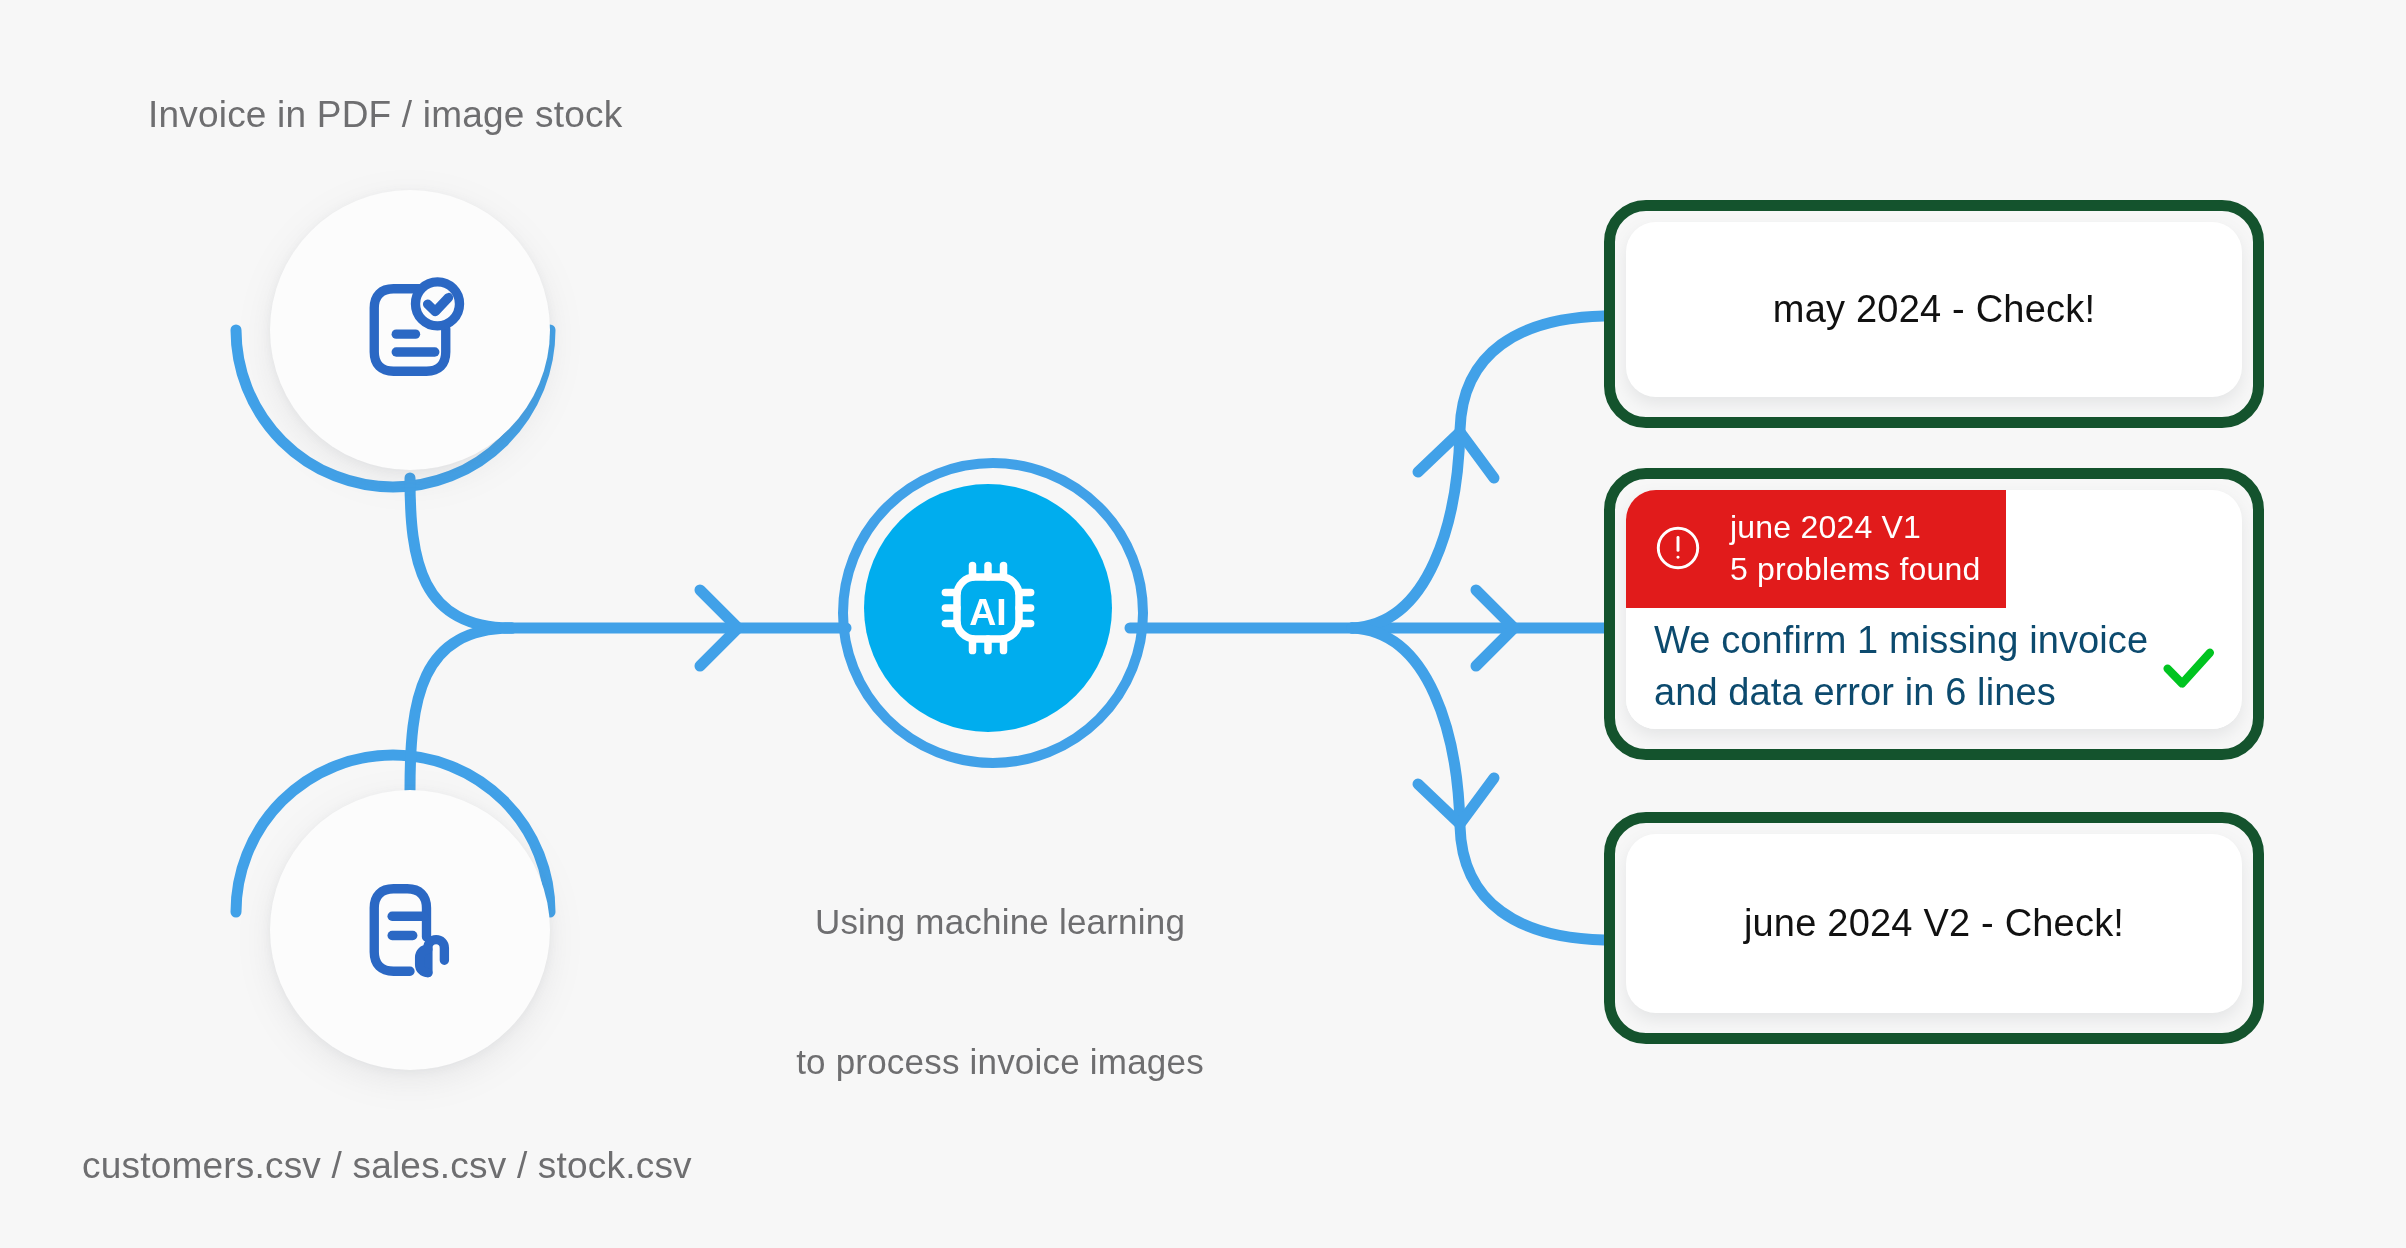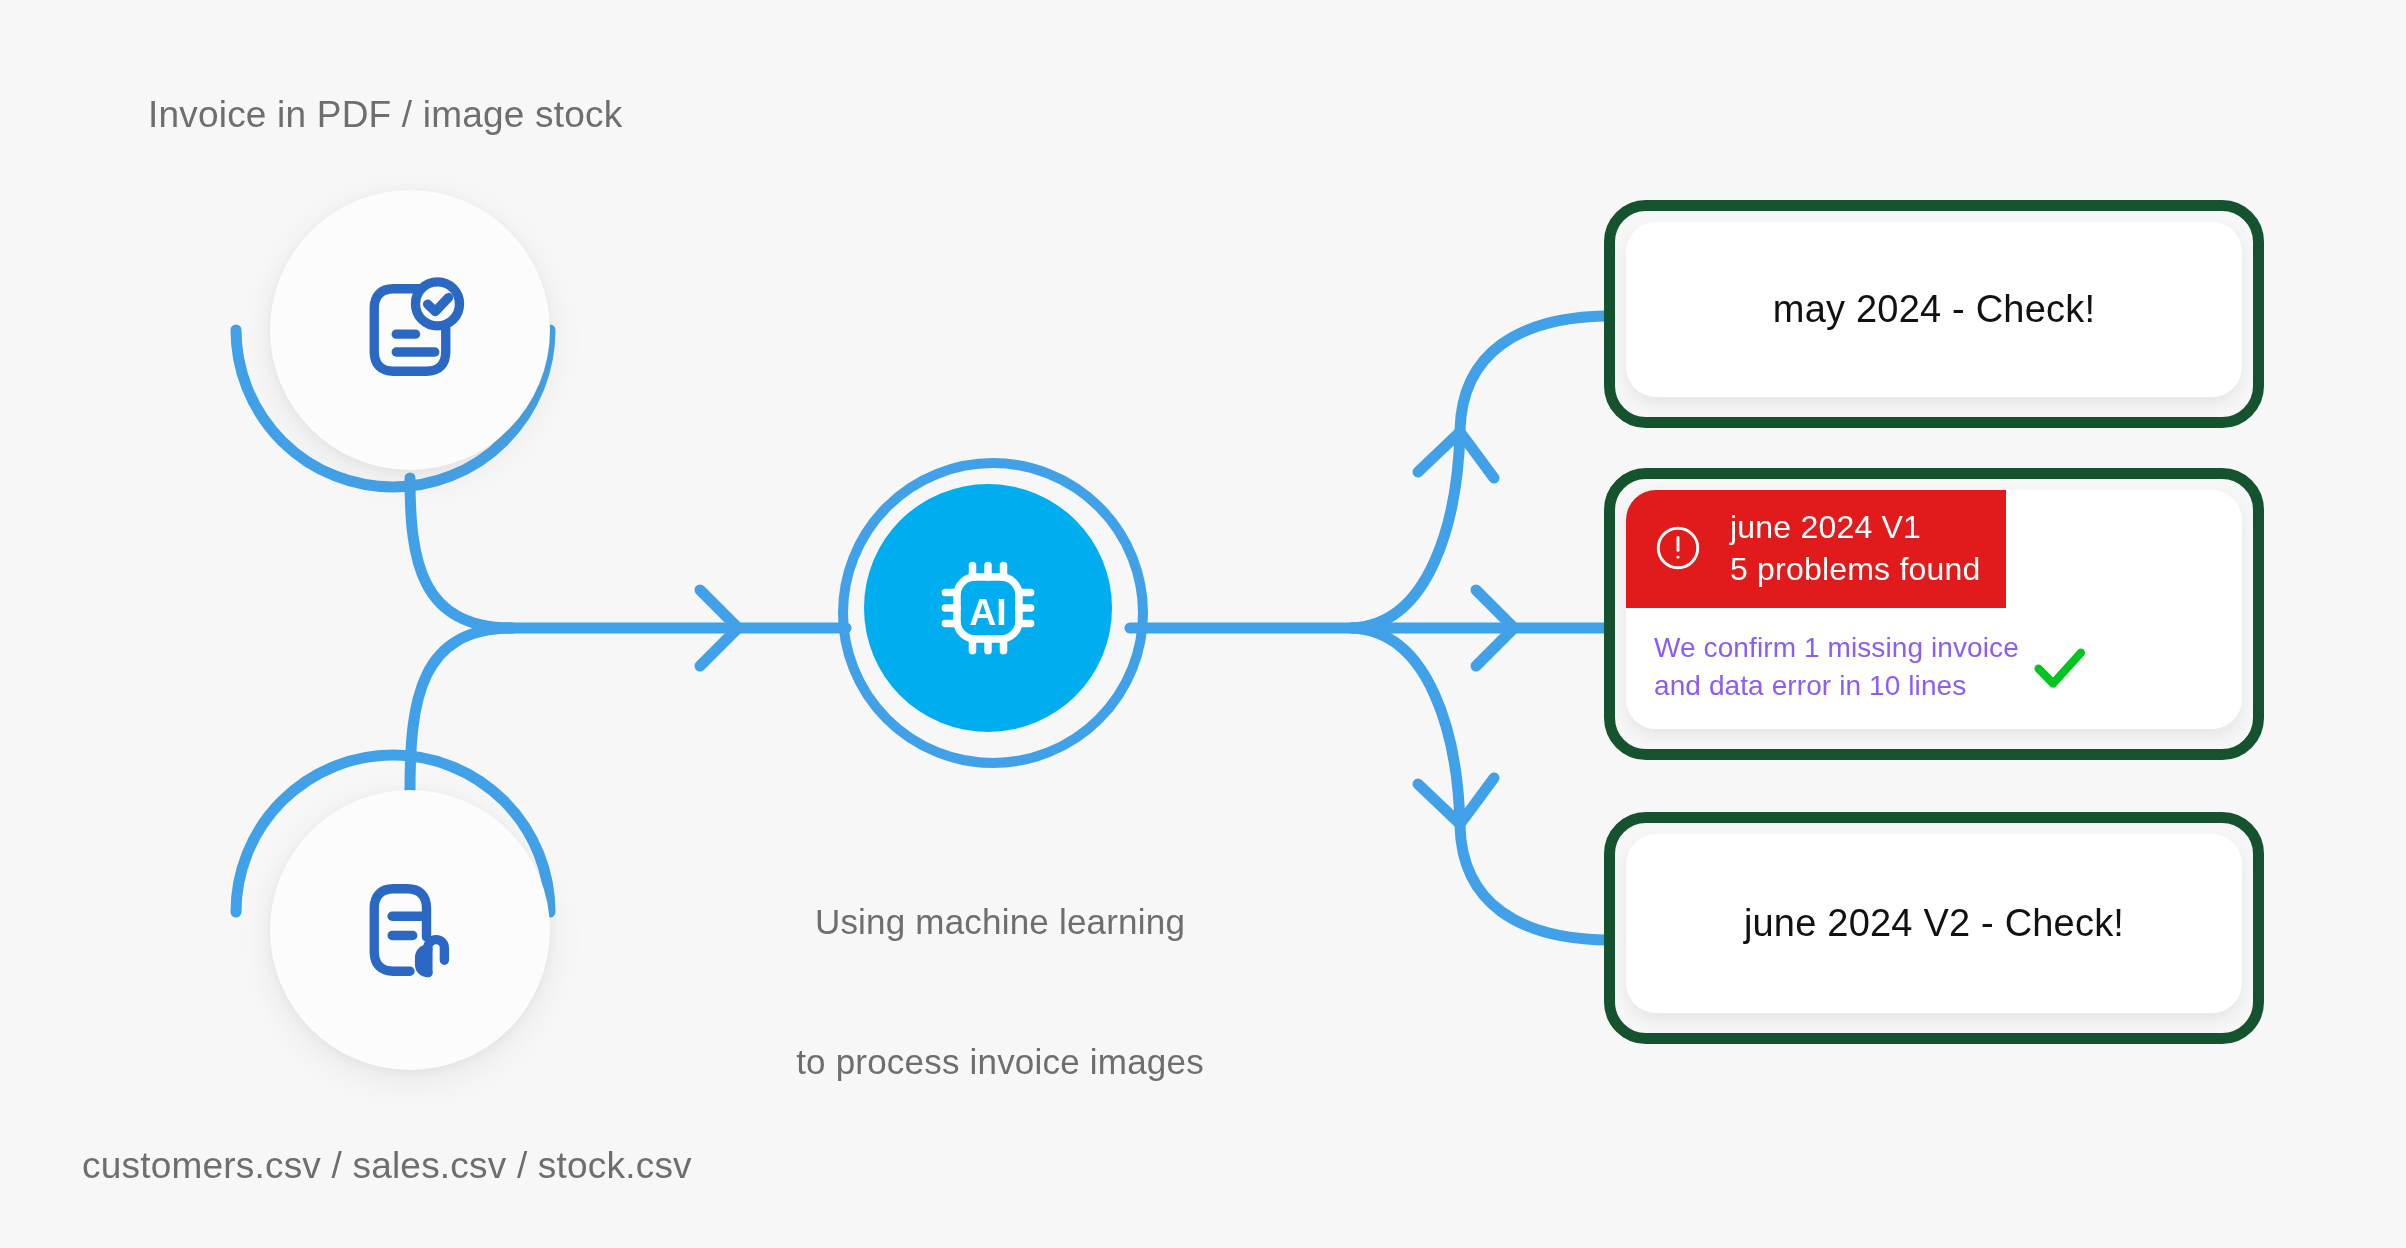--- a/index.html
+++ b/index.html
@@ -154,22 +154,22 @@
   #alert-body {
     flex: 1;
     display: flex;
     align-items: center;
     gap: 8px;
     padding: 6px 18px 10px 28px;
     box-sizing: border-box;
     background: #ffffff;
   }
   #alert-body-text {
-    color: #8b5cf6;
-    font-size: 28px;
+    color: #0c4a6e;
+    font-size: 38px;
     line-height: 1.35;
     letter-spacing: 0.1px;
     flex: 1;
   }
   .nowrap-line { display: block; white-space: nowrap; }
 </style>
 </head>
 <body>
 
 <div id="canvas">
@@ -284,21 +284,21 @@
         </svg>
         <div id="alert-banner-text">
           <span class="nowrap-line">june 2024 V1</span>
           <span class="nowrap-line">5 problems found</span>
         </div>
       </div>
 
       <div id="alert-body">
         <div id="alert-body-text">
           <span class="nowrap-line">We confirm 1 missing invoice</span>
-          <span class="nowrap-line">and data error in 10 lines</span>
+          <span class="nowrap-line">and data error in 6 lines</span>
         </div>
         <svg width="66" height="66" viewBox="0 0 24 24">
           <path d="M4.2 12.6 L9.5 18 L19.6 6.8" fill="none" stroke="#00c420" stroke-width="3" stroke-linecap="round" stroke-linejoin="round"></path>
         </svg>
       </div>
 
     </div>
   </div>
 
   <div class="card" id="card-junev2">

